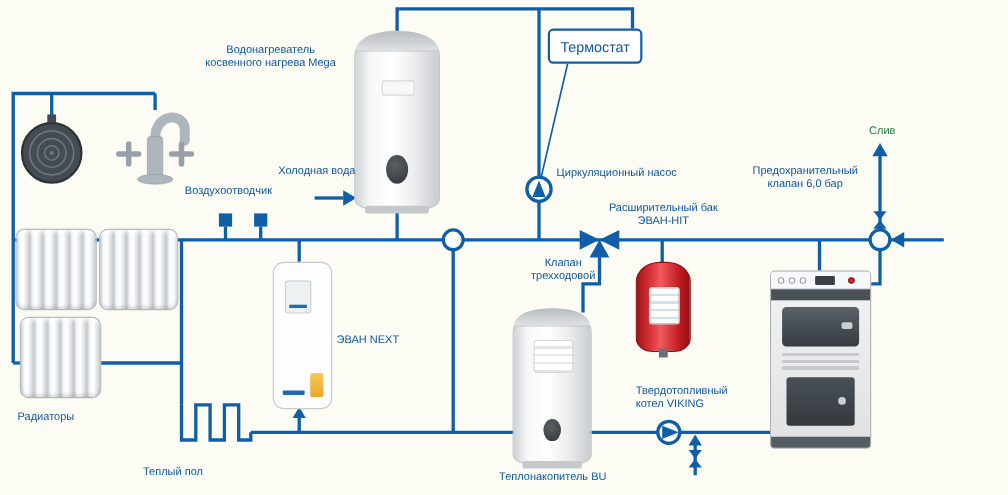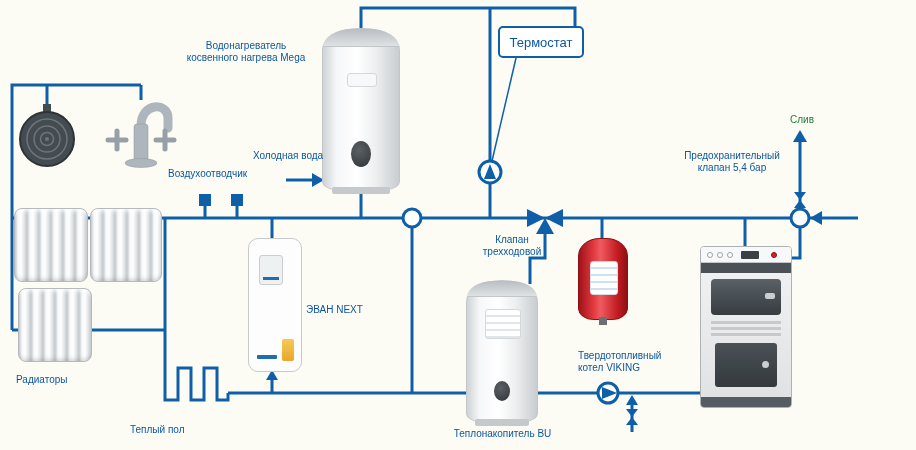--- a/index.html
+++ b/index.html
@@ -213,22 +213,25 @@
     <div class="b-lower-door">
       <div class="b-knob"></div>
     </div>
     <div class="b-foot"></div>
   </div>
 
   <div class="lbl center" style="left:170px;top:40px;width:152px">Водонагреватель
 косвенного нагрева Mega</div>
   <div class="lbl center" style="left:238px;top:150px;width:100px">Холодная вода</div>
   <div class="lbl" style="left:168px;top:168px;width:110px">Воздухоотводчик</div>
+  <div class="lbl" style="left:506px;top:152px;width:160px">Циркуляционный насос</div>
+  <div class="lbl center" style="left:538px;top:184px;width:130px">Расширительный бак
+ЭВАН-HIT</div>
   <div class="lbl center" style="left:658px;top:150px;width:148px">Предохранительный
-клапан 5,4 бар</div>
+клапан 6,0 бар</div>
   <div class="lbl center green" style="left:782px;top:114px;width:40px">Слив</div>
   <div class="lbl center" style="left:474px;top:234px;width:76px">Клапан
 трехходовой</div>
   <div class="lbl" style="left:306px;top:304px;width:80px">ЭВАН NEXT</div>
   <div class="lbl" style="left:16px;top:374px;width:90px">Радиаторы</div>
   <div class="lbl" style="left:130px;top:424px;width:90px">Теплый пол</div>
   <div class="lbl center" style="left:430px;top:428px;width:145px">Теплонакопитель BU</div>
   <div class="lbl right" style="left:578px;top:350px;width:118px">Твердотопливный
 котел VIKING</div>
 

